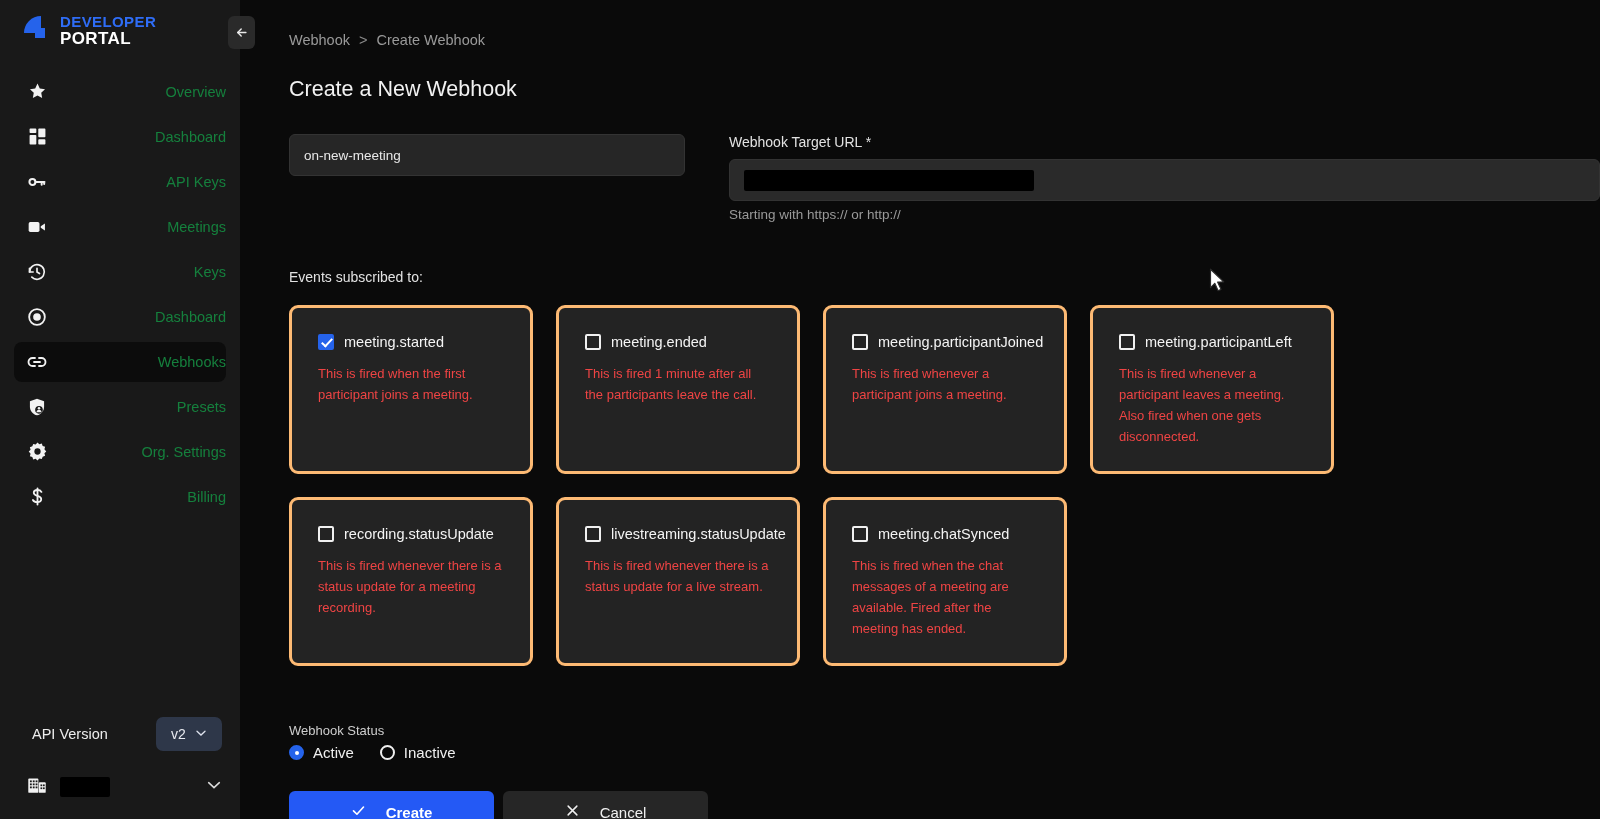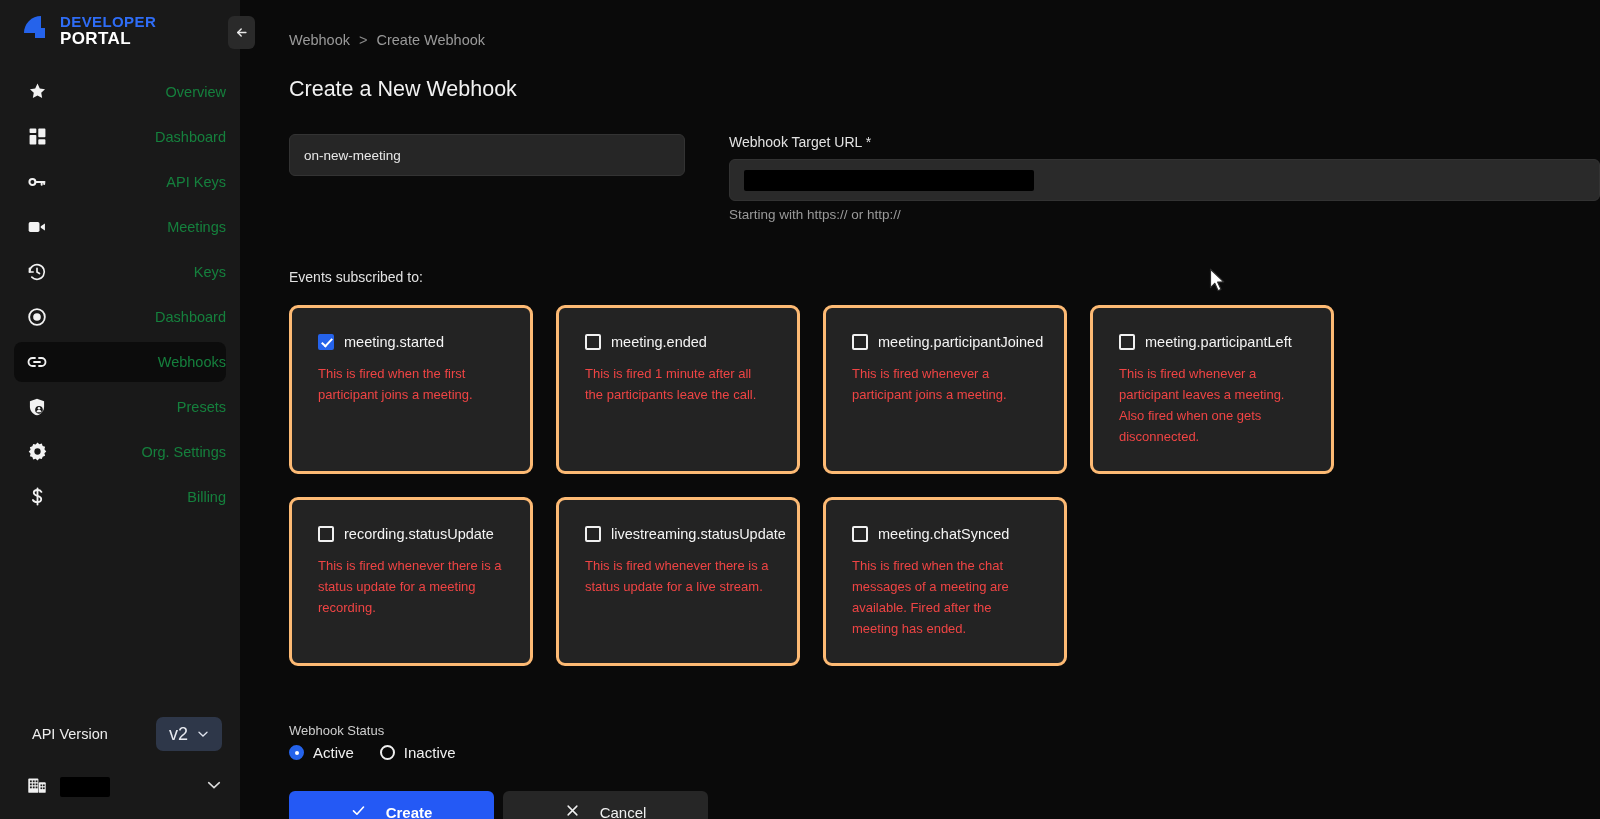--- a/index.html
+++ b/index.html
@@ -47,21 +47,21 @@
   .nav-item.active { background: #0c0c0c; }
   .nav-ico { width: 22px; height: 22px; display: flex; align-items: center; justify-content: center; flex: 0 0 22px; }
   .nav-ico svg { display: block; }
 
   .sidebar-bottom { padding: 0 0 14px 0; }
   .api-version { display: flex; align-items: center; justify-content: space-between; padding: 0 18px 0 32px; height: 46px; }
   .api-version-label { color: #ededed; font-size: 14.5px; }
   .version-select {
     background: #2e3749; color: #e8eaf0; border-radius: 7px;
     height: 34px; width: 66px; display: flex; align-items: center;
-    justify-content: center; gap: 9px; font-size: 18px; cursor: pointer;
+    justify-content: center; gap: 9px; font-size: 14px; cursor: pointer;
   }
   .org-row { display: flex; align-items: center; gap: 12px; padding: 12px 18px 0 26px; height: 48px; }
   .org-redact { background: #000; width: 50px; height: 20px; border-radius: 2px; }
   .org-caret { margin-left: auto; }
 
   .collapse-btn {
     position: absolute; left: 228px; top: 16px; width: 27px; height: 33px;
     background: #2a2a2a; border-radius: 6px;
     display: flex; align-items: center; justify-content: center; cursor: pointer; z-index: 5;
   }

